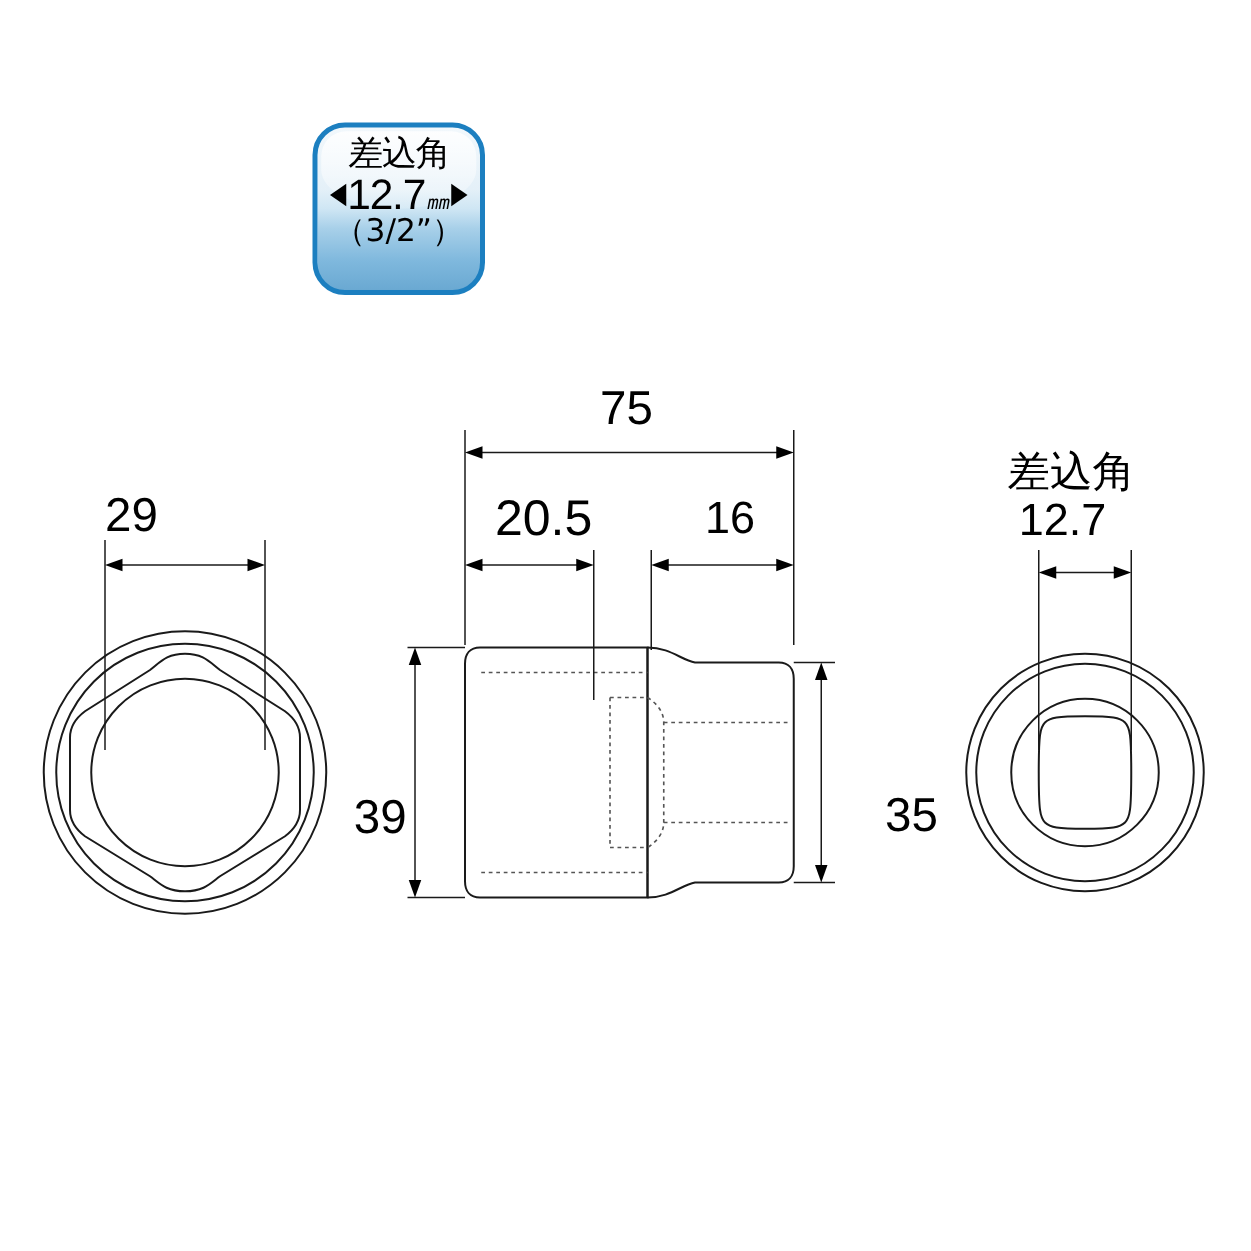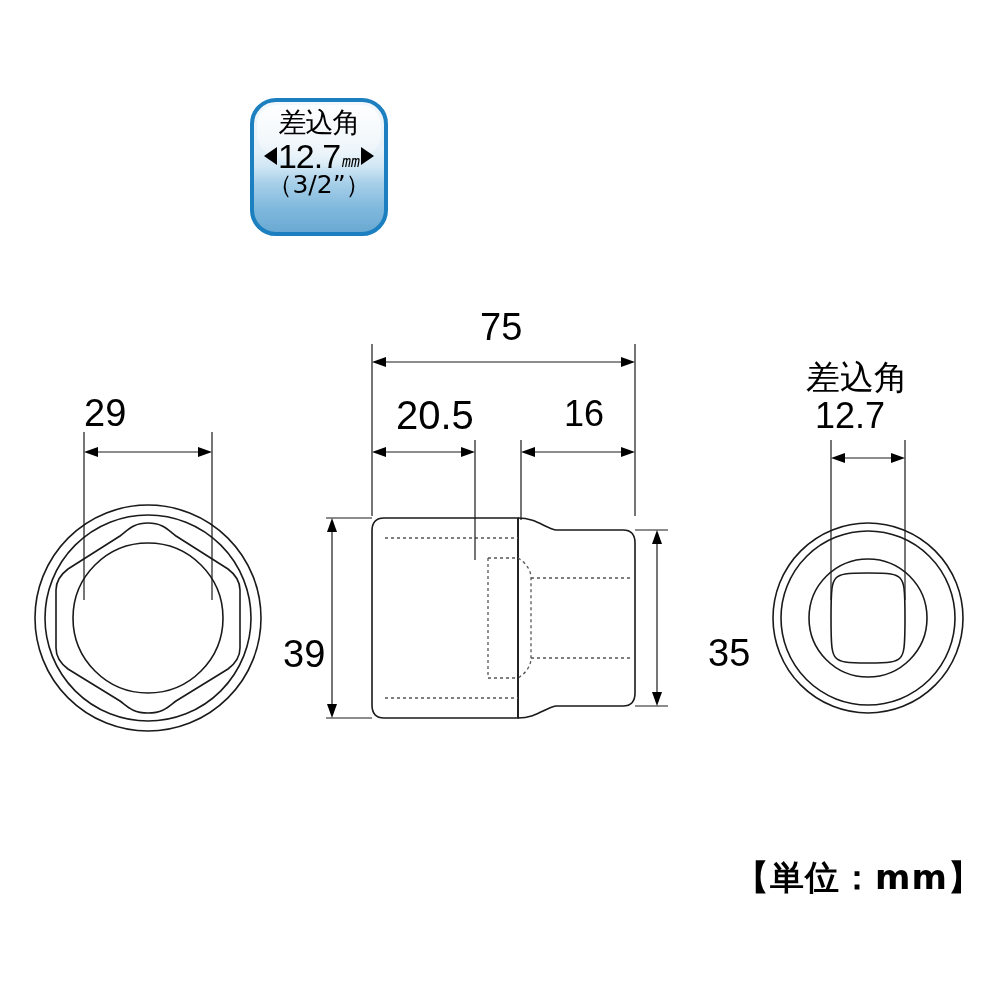--- a/index.html
+++ b/index.html
@@ -207,15 +207,14 @@
 
   <div class="dimtxt t29">29</div>
   <div class="dimtxt t43">75</div>
   <div class="dimtxt t205">20.5</div>
   <div class="dimtxt t16">16</div>
   <div class="dimtxt t39">39</div>
   <div class="dimtxt t35">35</div>
   <div class="dimtxt jp tsk">差込角</div>
   <div class="dimtxt t127">12.7</div>
 
-  <div class="footer">【単位：mm】</div>
 
 </div>
 
 </body></html>

